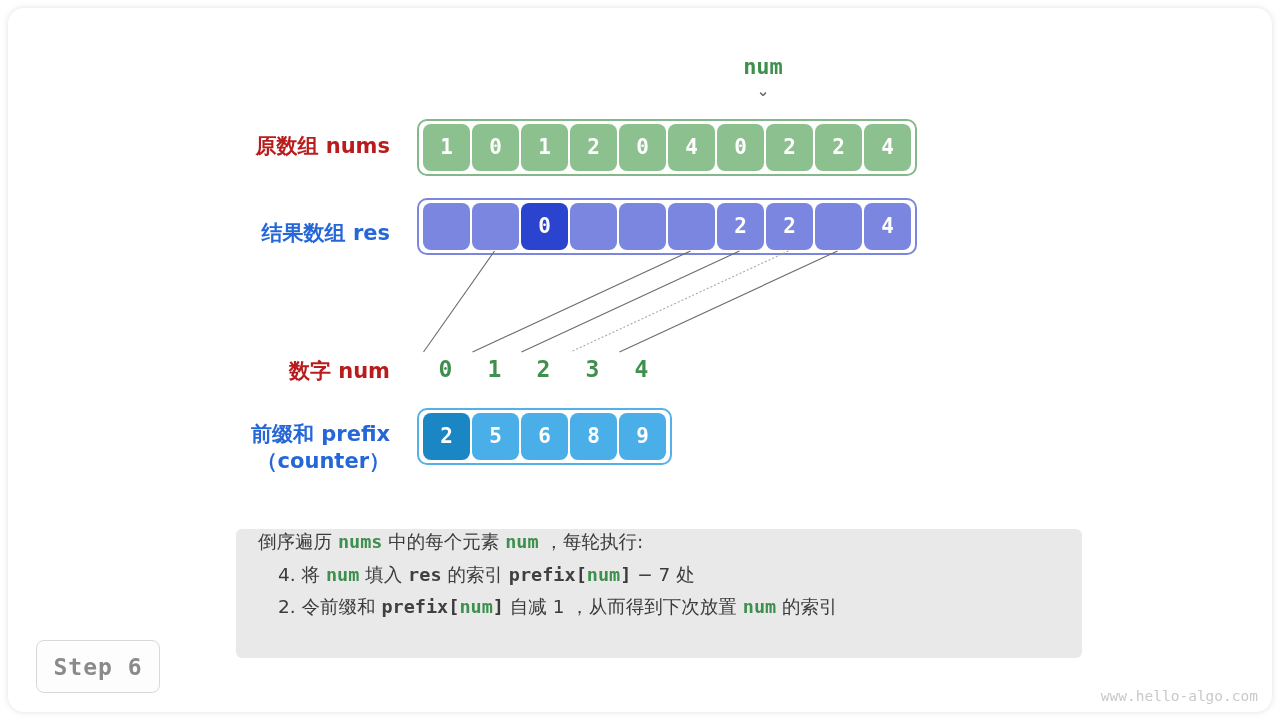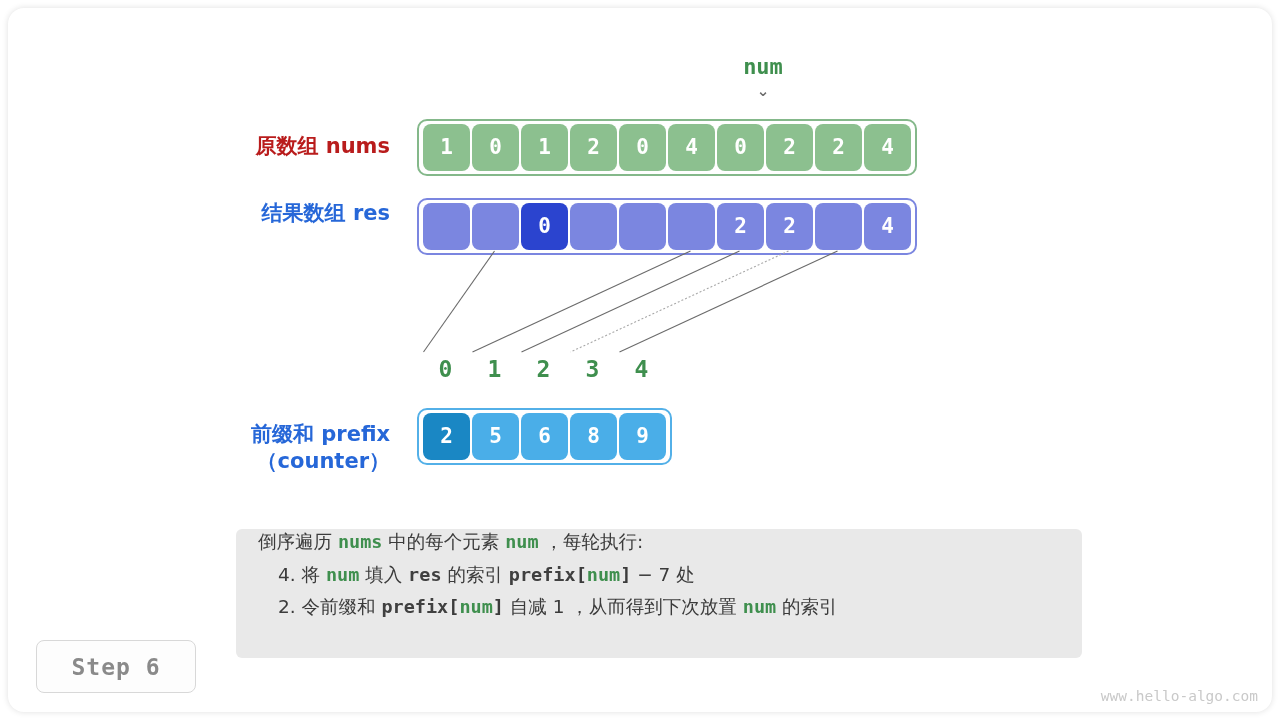--- a/index.html
+++ b/index.html
@@ -124,21 +124,21 @@
   #desc-box .line.indent { padding-left: 20px; }
   .mono { font-family: "DejaVu Sans Mono", "Liberation Mono", monospace; font-weight: bold; }
   .c-green { color: #3f8f4e; }
   .c-blue  { color: #404040; }
   .c-dark  { color: #3b3b3b; }
 
   
   #step-badge {
     position: absolute;
     left: 36px; top: 640px;
-    width: 160px; height: 53px;
+    width: 124px; height: 53px;
     border: 1px solid #d8d8d8;
     border-radius: 8px;
     background: #fdfdfd;
     display: flex; align-items: center; justify-content: center;
     color: #8a8a8a;
     font-family: "DejaVu Sans Mono", "Liberation Mono", monospace;
     font-size: 23px;
     font-weight: bold;
     letter-spacing: 1px;
   }
@@ -157,21 +157,22 @@
 
 <div id="stage">
   <div id="frame"></div>
 
   <div id="num-pointer" style="left:723px; top:54px; width:80px;">
     <span>num</span>
     <span class="chev">⌄</span>
   </div>
 
   <div class="row-label lbl-green" style="left:140px; top:133px; width:250px;">原数组 nums</div>
-  <div class="row-label lbl-blue" style="left:140px; top:200px; width:250px;">结果数组 res</div>
+  <div class="row-label lbl-blue" style="left:140px; top:220px; width:250px;">结果数组 res</div>
+  <div class="row-label lbl-green" style="left:140px; top:358px; width:250px;">数字 num</div>
   <div class="row-label lbl-blue" style="left:120px; top:421px; width:270px;">前缀和 prefix
 （counter）</div>
 
   <div class="arr-wrap" id="nums-array" style="left:417px; top:119px;">
       <div class="cell">1</div>
       <div class="cell">0</div>
       <div class="cell">1</div>
       <div class="cell">2</div>
       <div class="cell">0</div>
       <div class="cell">4</div>

